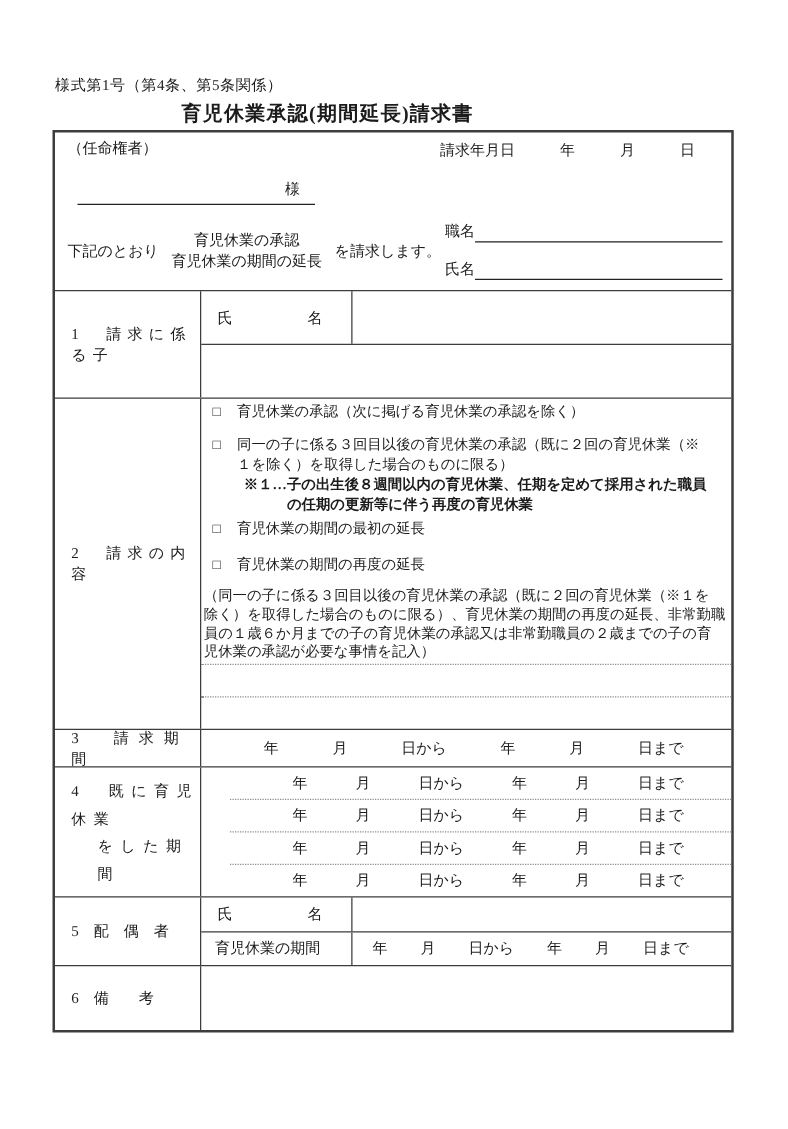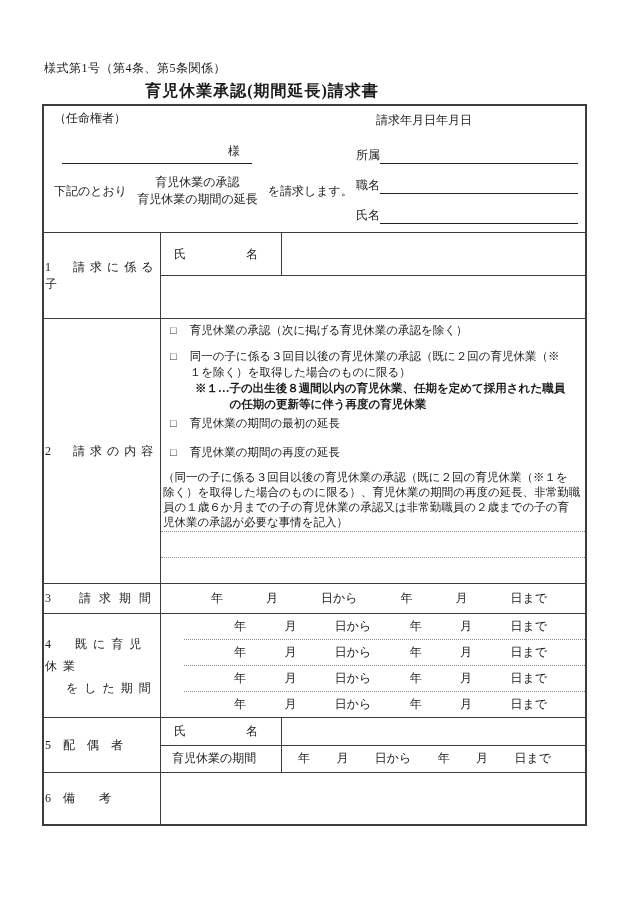--- a/index.html
+++ b/index.html
@@ -11,42 +11,42 @@
   }
   .form-number { position:absolute; left:44px; top:60px; font-size:12px; letter-spacing:0.5px; }
   .form-title  { position:absolute; left:42px; top:81px; width:440px; text-align:center;
                  font-size:16px; font-weight:bold; letter-spacing:1px; }
   .form-box { position:absolute; left:42px; top:104px; width:545px; height:722px;
               border:2px solid #3d3d3d; }
 
   
   .hdr { position:absolute; left:0; top:0; right:0; height:126px; }
   .appointer { position:absolute; left:10px; top:4px; }
-  .reqdate { position:absolute; left:320px; top:6px; width:216px;
-             display:flex; justify-content:flex-start;padding-left:12px; }
+  .reqdate { position:absolute; left:296px; top:6px; width:216px;
+             display:flex; justify-content:space-between;padding-left:12px; }
   .sama-line { position:absolute; left:18px; top:37px; width:190px; height:21px;
                border-bottom:1px solid #222; text-align:right; padding-right:12px; }
   .fill-row { position:absolute; left:312px; width:222px; height:17px;
               display:flex; align-items:flex-end; }
   .fill-row .lbl { flex:0 0 auto; }
   .fill-row .rule { flex:1 1 auto; border-bottom:1px solid #222; height:100%; }
   .aff { top:41px; } .job { top:71px; } .name { top:101px; }
-  .statement { position:absolute; left:10px; top:66px; height:38px;
+  .statement { position:absolute; left:10px; top:76px; height:38px;
                display:flex; align-items:center; gap:10px; }
   .stacked { display:flex; flex-direction:column; align-items:center; line-height:17px; }
 
   
   .tbl { position:absolute; left:0; right:0; top:126px; bottom:0;
          display:flex; flex-direction:column; }
   .row { display:flex; border-top:1px solid #3d3d3d; min-height:0; }
   .r1 { height:86px; } .r2 { height:265px; } .r3 { height:30px; }
   .r4 { height:104px;gap:23px; } .r5 { height:55px; } .r6 { flex:1; }
   .c1 { width:117px; flex:0 0 117px; border-right:1px solid #3d3d3d;
         display:flex; flex-direction:column; justify-content:center;
-        padding-left:1px; letter-spacing:5px; }
+        padding-left:13px; letter-spacing:5px; }
   .r3 .c1 { letter-spacing:8px; }
   .r4 .c1 { letter-spacing:6px; line-height:22px; }
   .r5 .c1, .r6 .c1 { letter-spacing:0; }
   .content { flex:1 1 auto; display:flex; flex-direction:column; min-width:0; }
   .subrow { flex:1; display:flex; border-top:1px solid #3d3d3d; min-height:0; }
   .subrow:first-child { border-top:none; }
   .subrow.dotted { border-top:1px dotted #8d8d8d; }
   .lblcell { width:121px; flex:0 0 121px; border-right:1px solid #3d3d3d;
              display:flex; align-items:center; padding-left:13px; }
   .valcell { flex:1; }
@@ -82,24 +82,20 @@
         <span>請求年月日</span>
         <span>年</span>
         <span>月</span>
         <span>日</span>
       </div>
 
       <div class="sama-line">
         <span>様</span>
       </div>
 
-      <div class="fill-row aff">
-        <span class="lbl">所属</span>
-        <span class="rule"></span>
-      </div>
       <div class="fill-row job">
         <span class="lbl">職名</span>
         <span class="rule"></span>
       </div>
       <div class="fill-row name">
         <span class="lbl">氏名</span>
         <span class="rule"></span>
       </div>
 
       <div class="statement">

